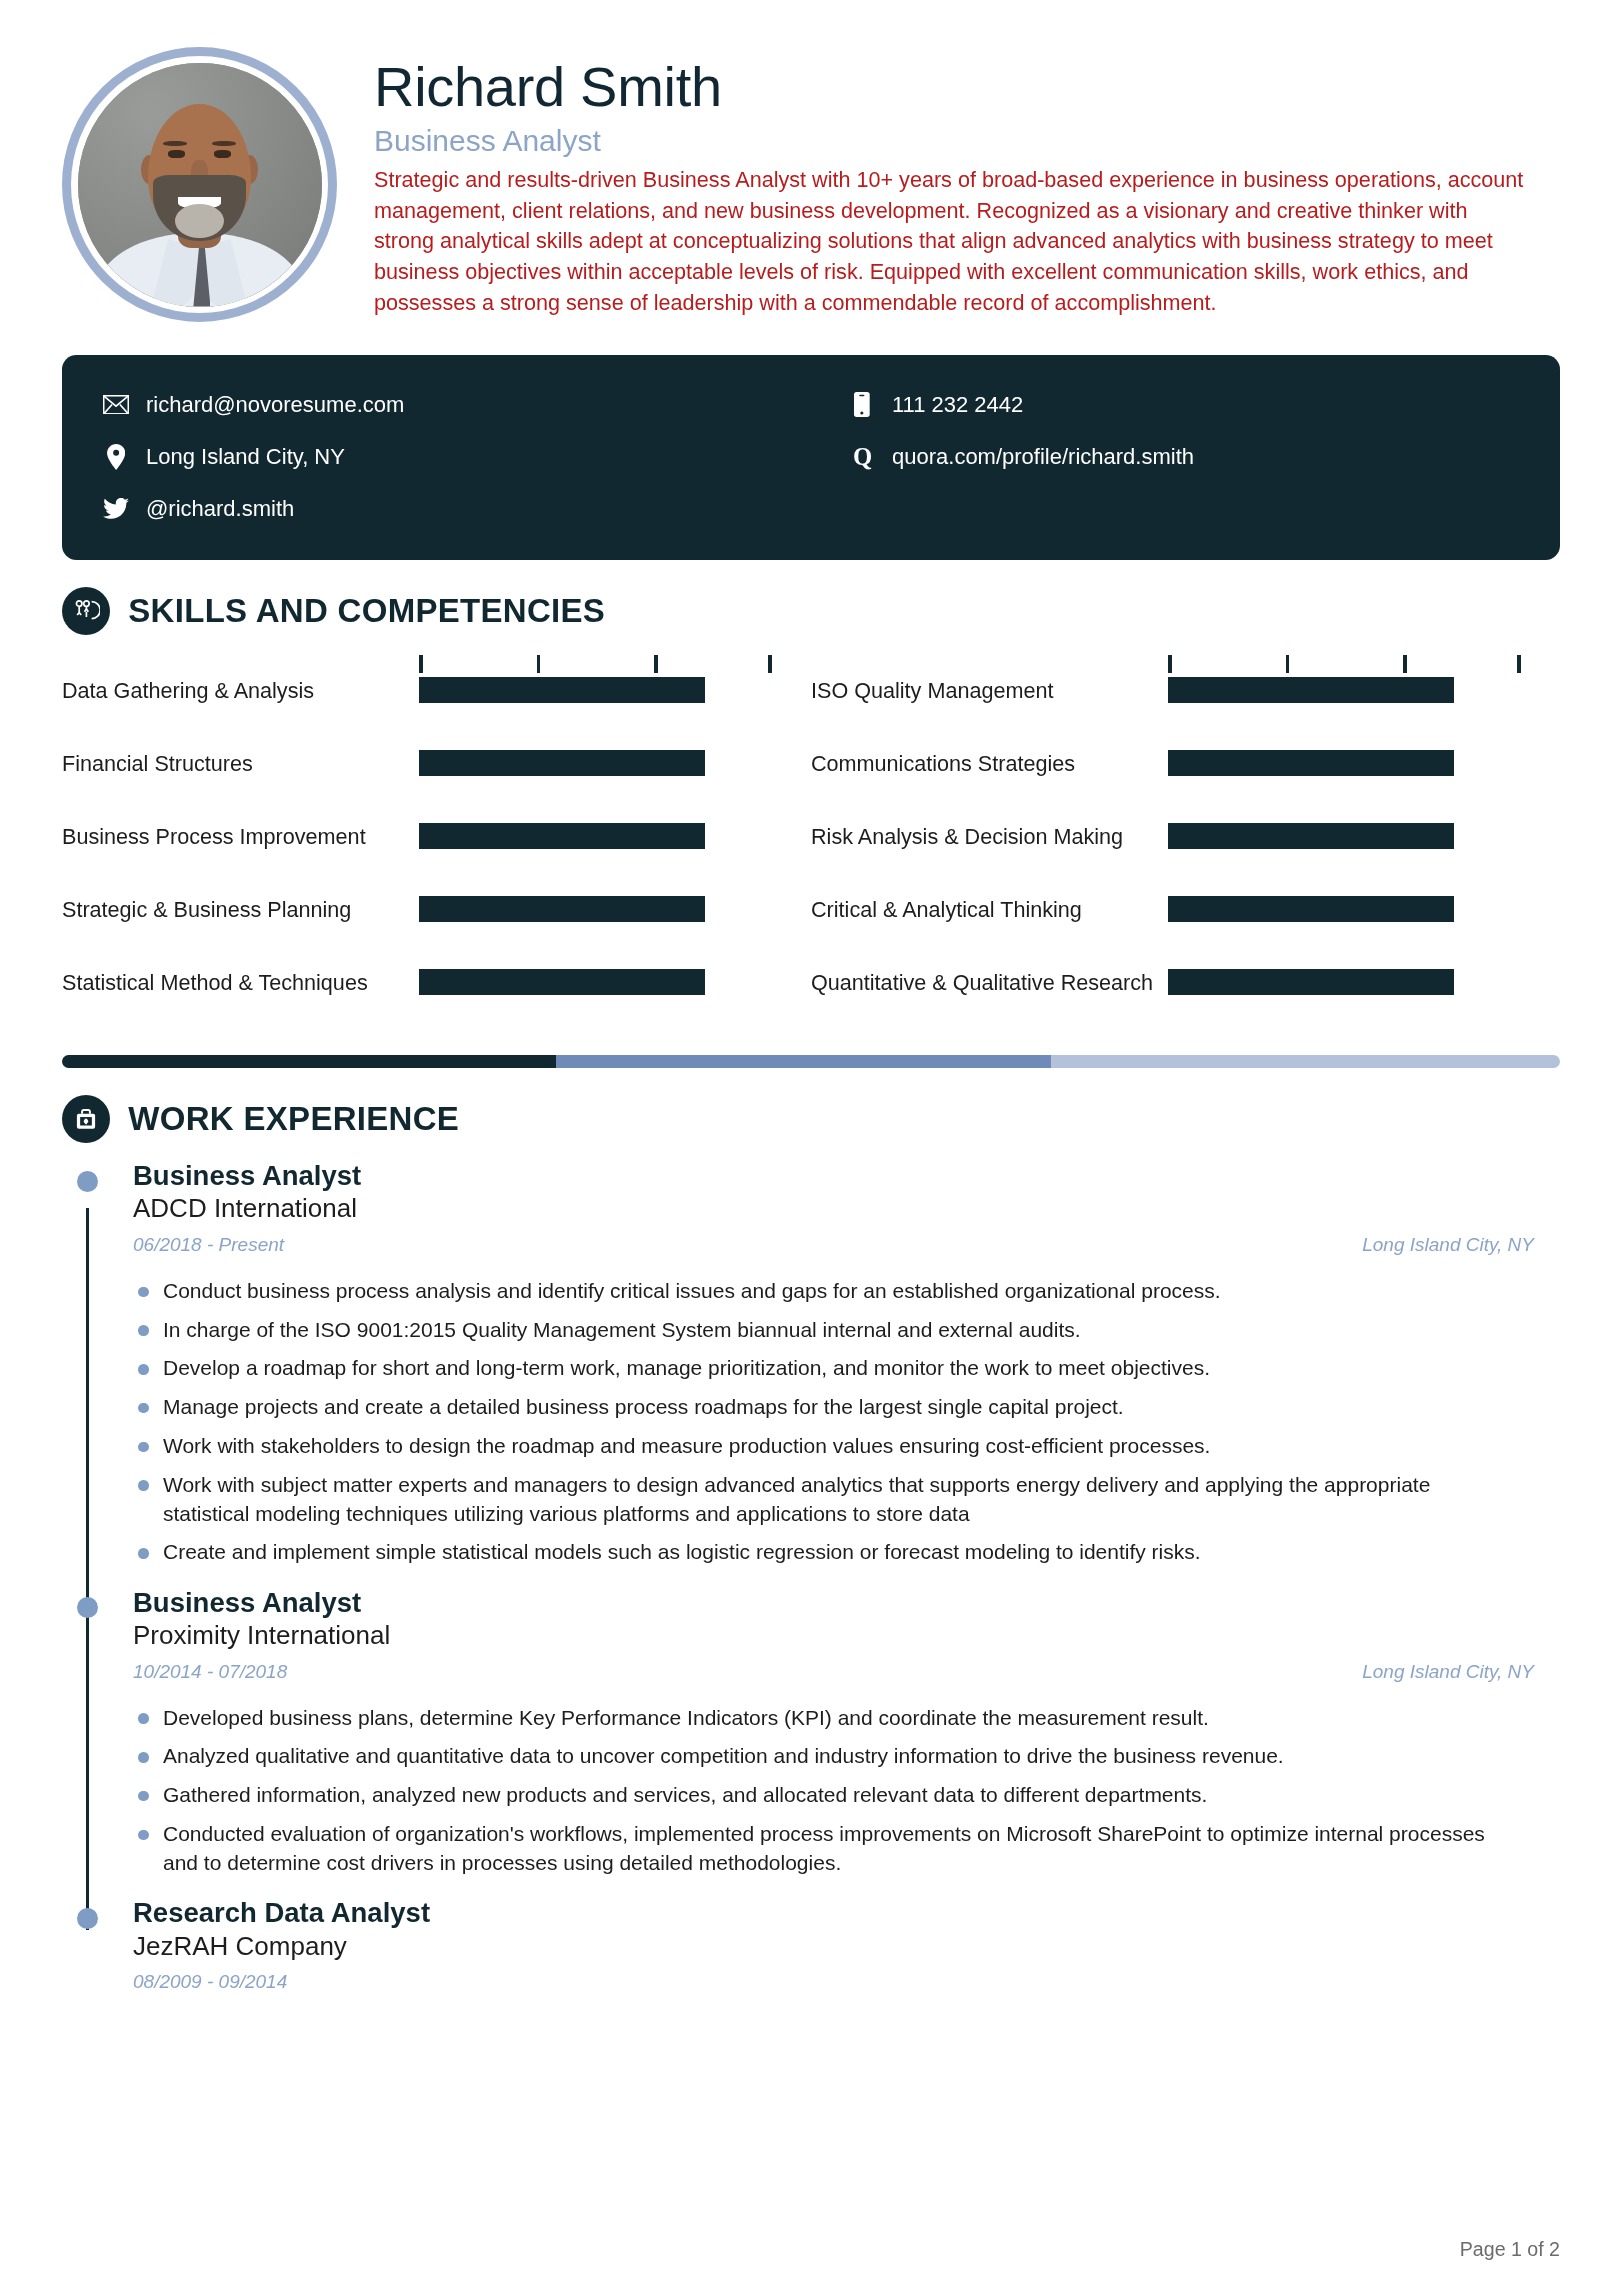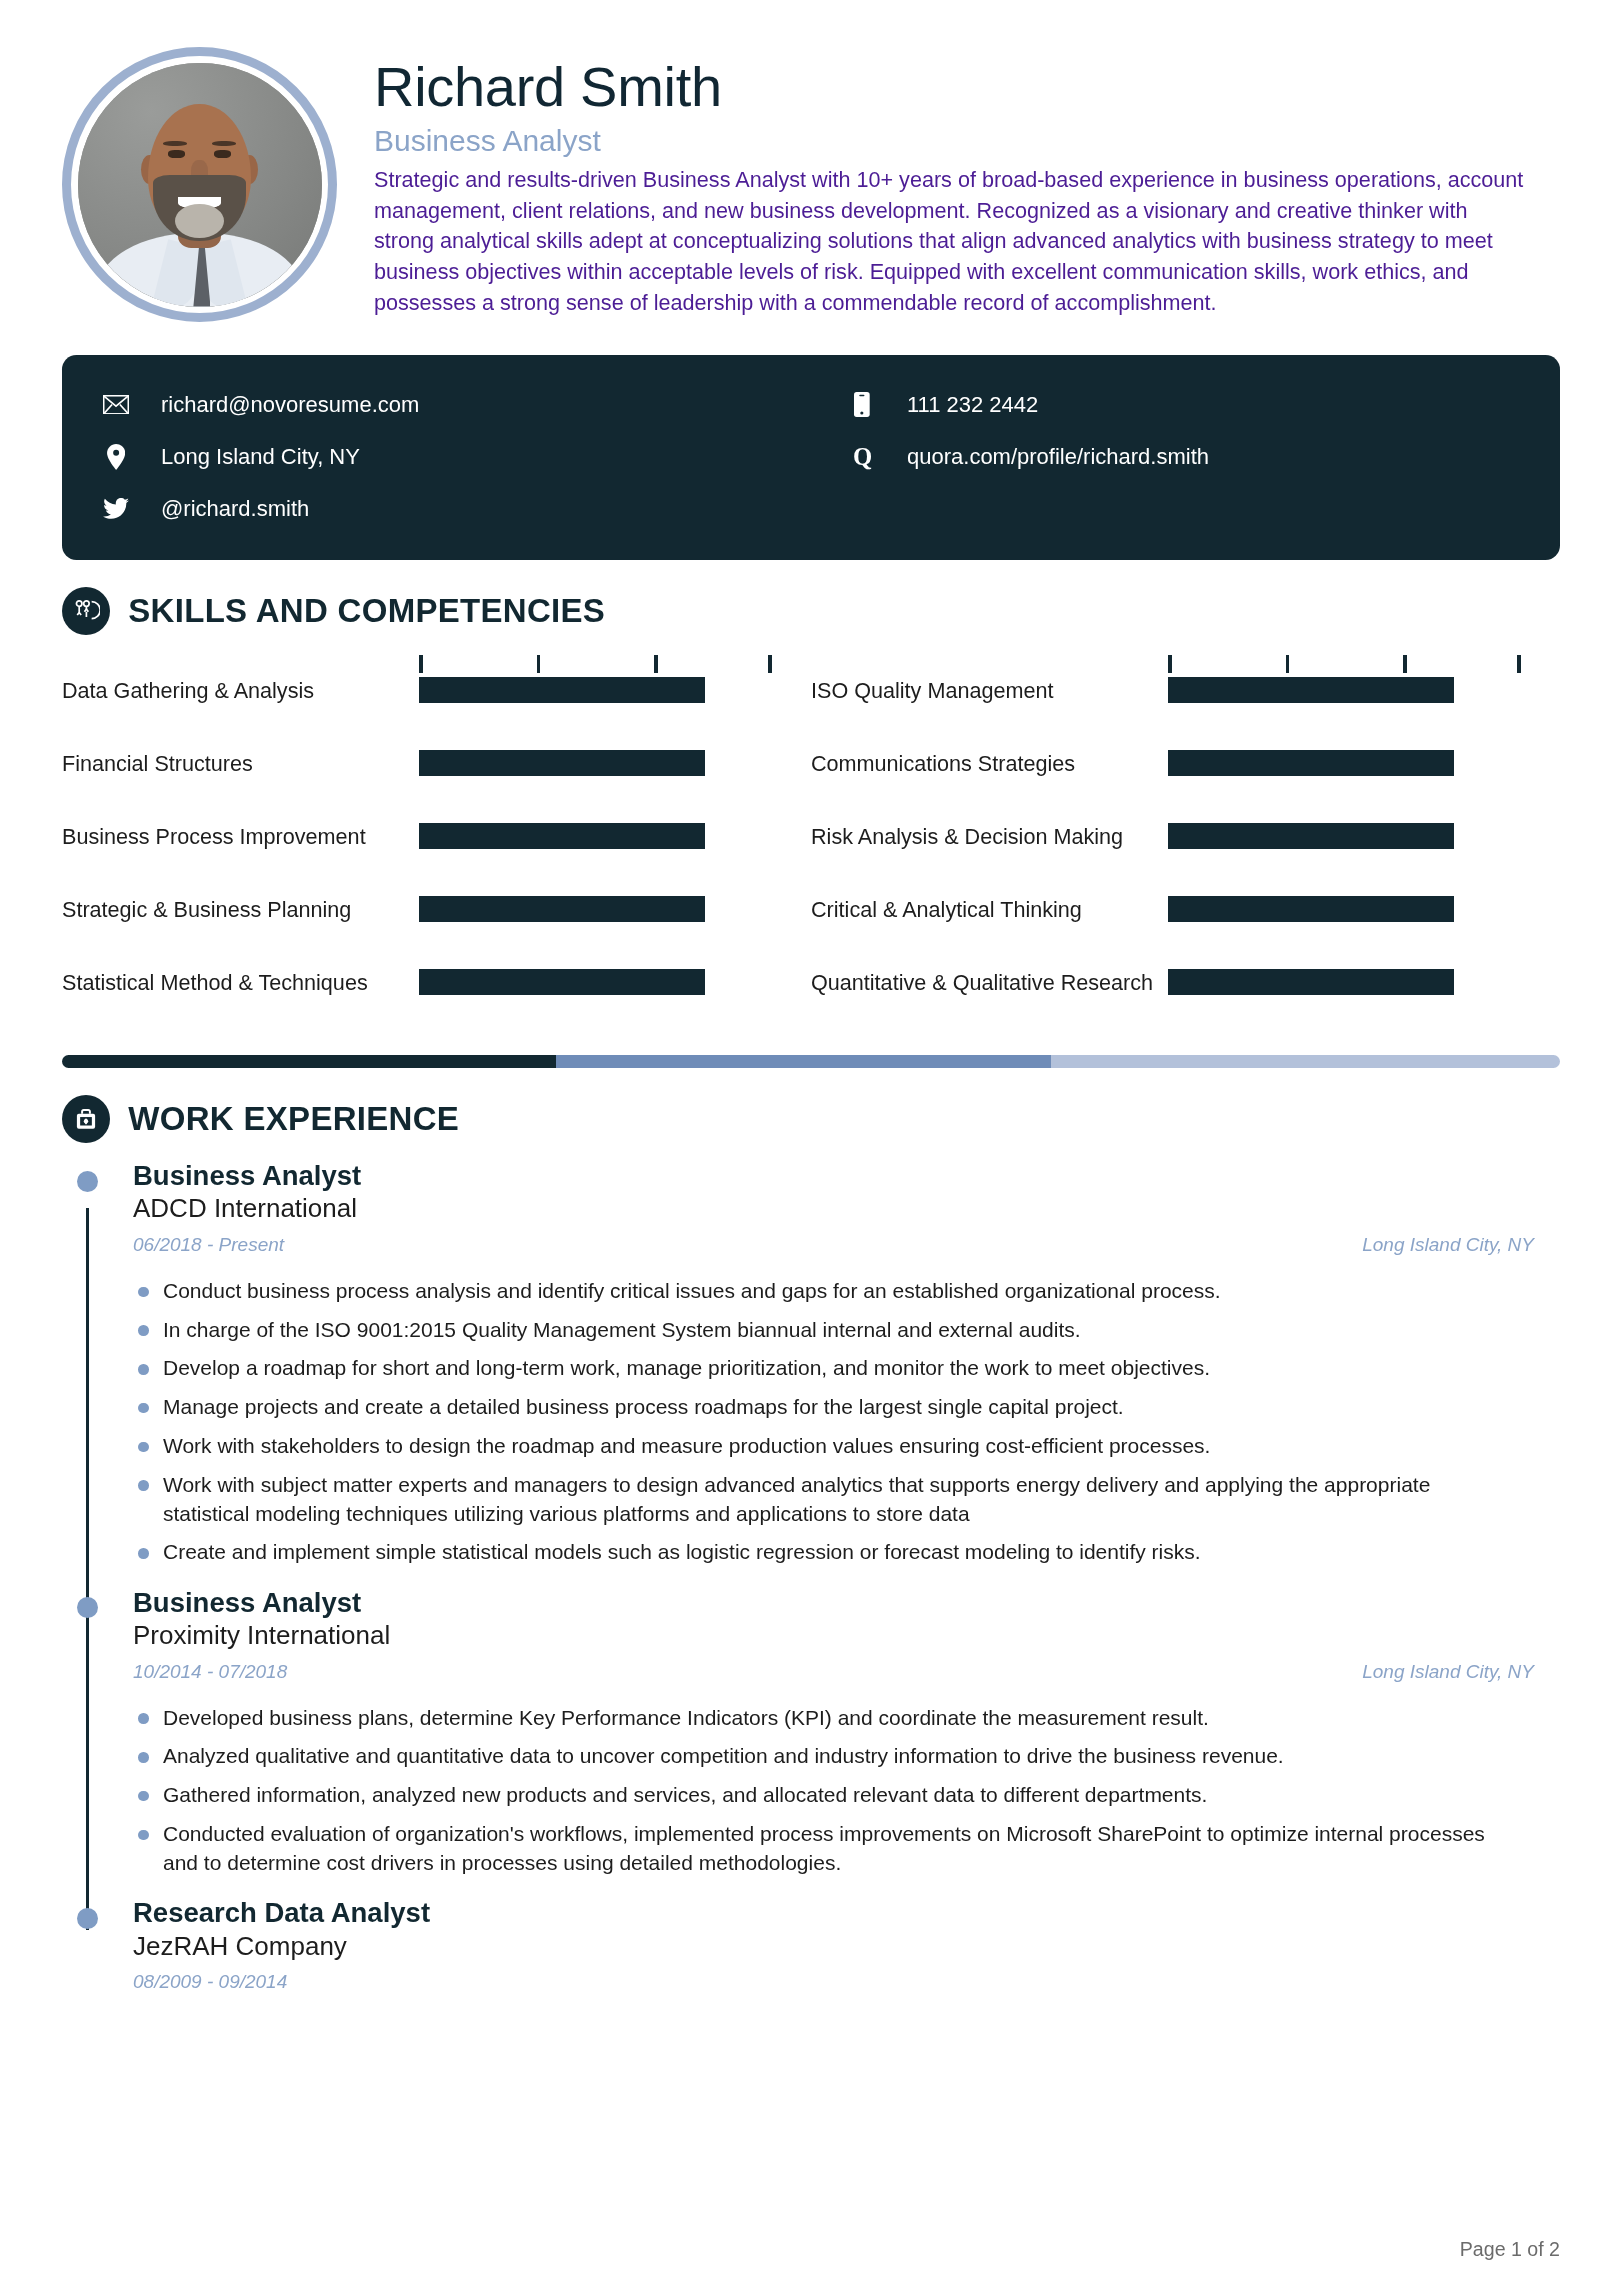--- a/index.html
+++ b/index.html
@@ -93,39 +93,39 @@
   }
   .job-title {
     font-size: 30px;
     color: #8ba4c8;
     margin-top: 9.2px;
     line-height: 1.1;
   }
   .summary {
     font-size: 21.6px;
     line-height: 1.42;
-    color: #4c1d95;
+    color: #b91c1c;
     margin-top: 7.9px;
     max-width: 1151px;
   }
 
   
   .contact-bar {
     margin-top: 33px;
     background: #122831;
     border-radius: 14.4px;
     padding: 23.6px 41px 25px 41px;
     display: flex;
   }
   .contact-col { width: 50%; }
   .contact-col.right { padding-left: 38px; }
   .contact-row {
     display: flex;
     align-items: center;
-    gap: 32px;
+    gap: 17px;
     height: 52px;
   }
   .contact-ico {
     flex: 0 0 26px;
     width: 26px; height: 26px;
     display: flex; align-items: center; justify-content: center;
   }
   .contact-ico svg { display:block; }
   .contact-text {
     font-size: 22px;

